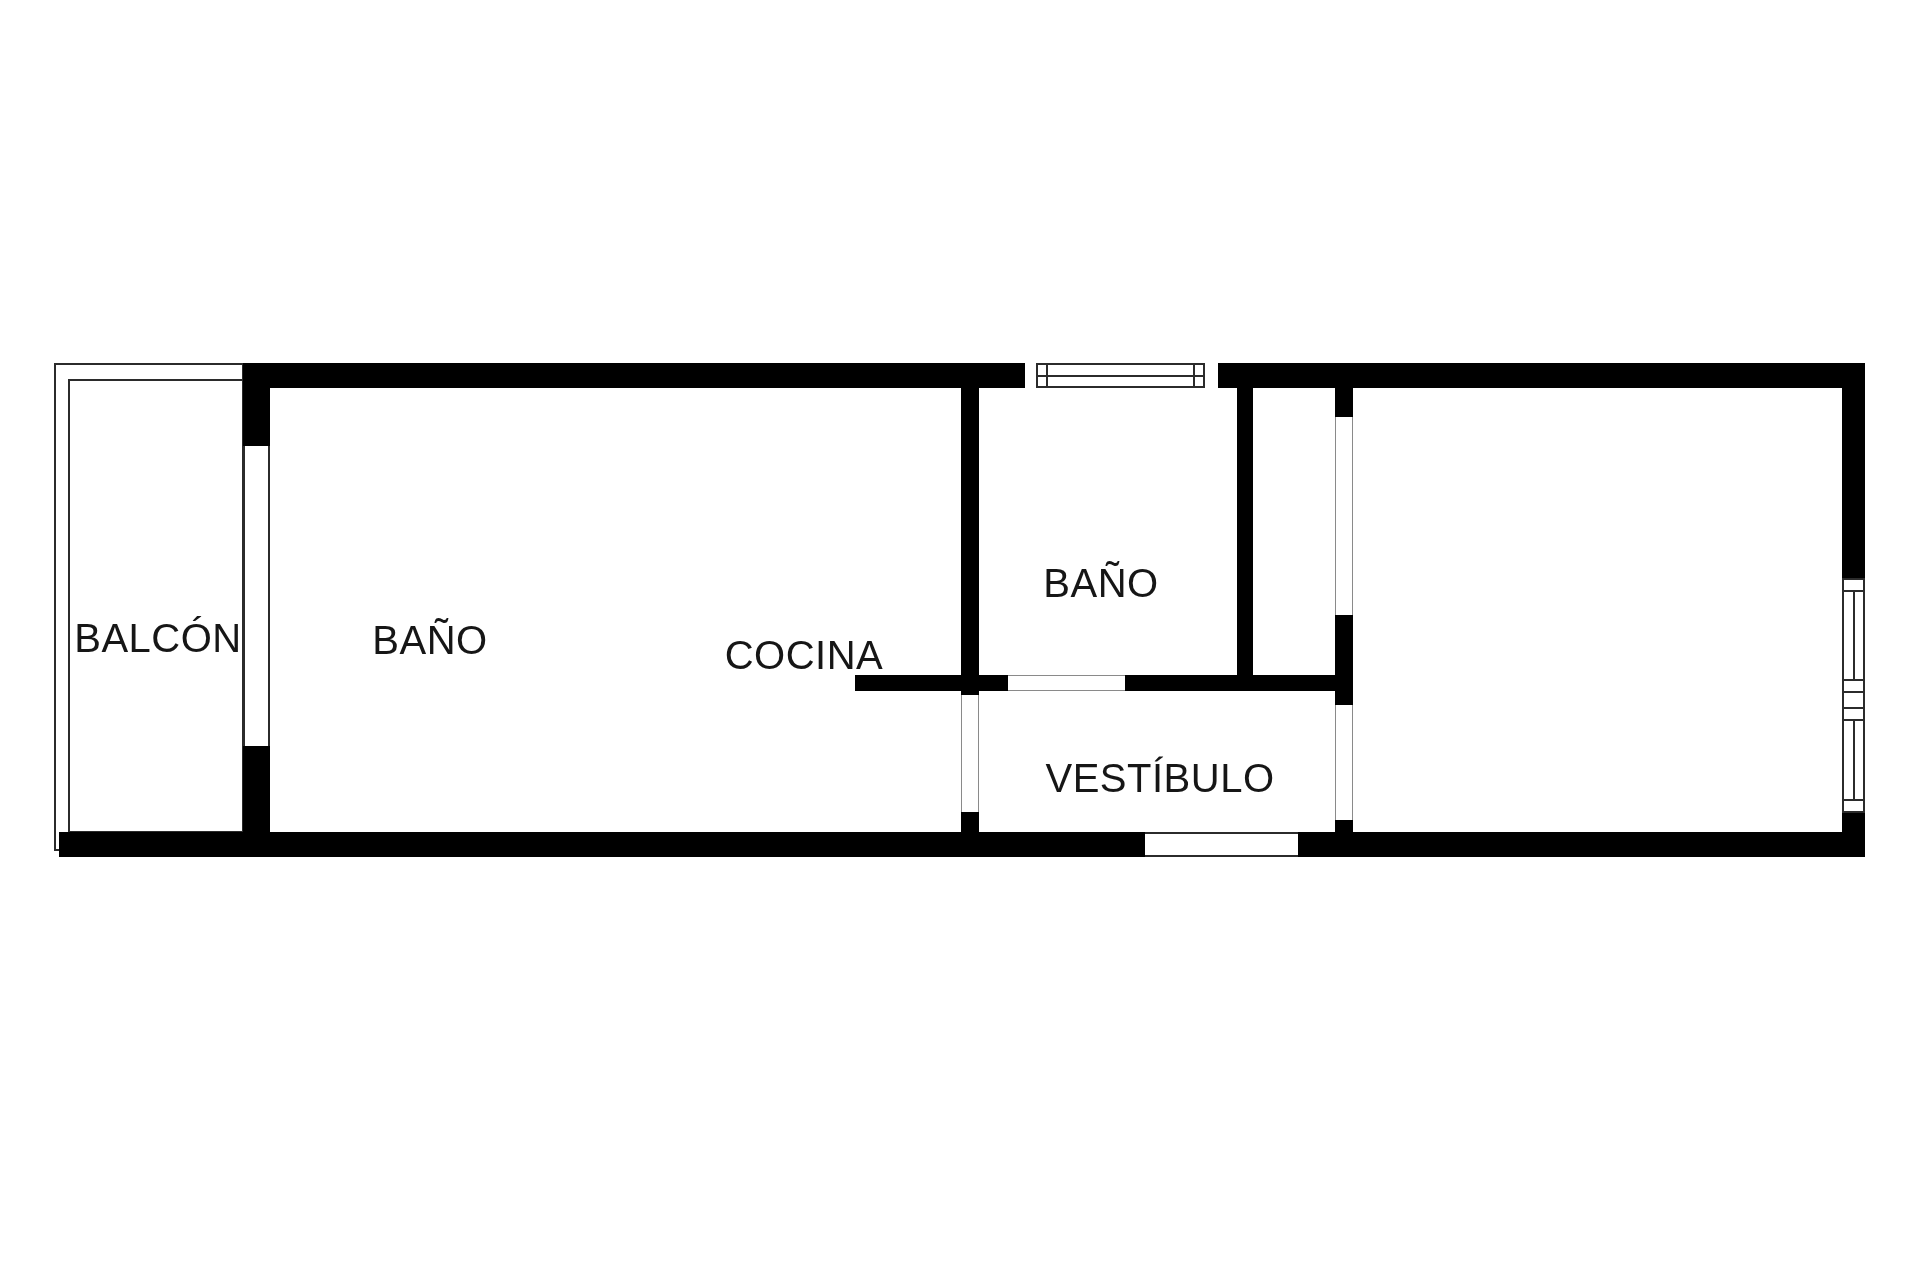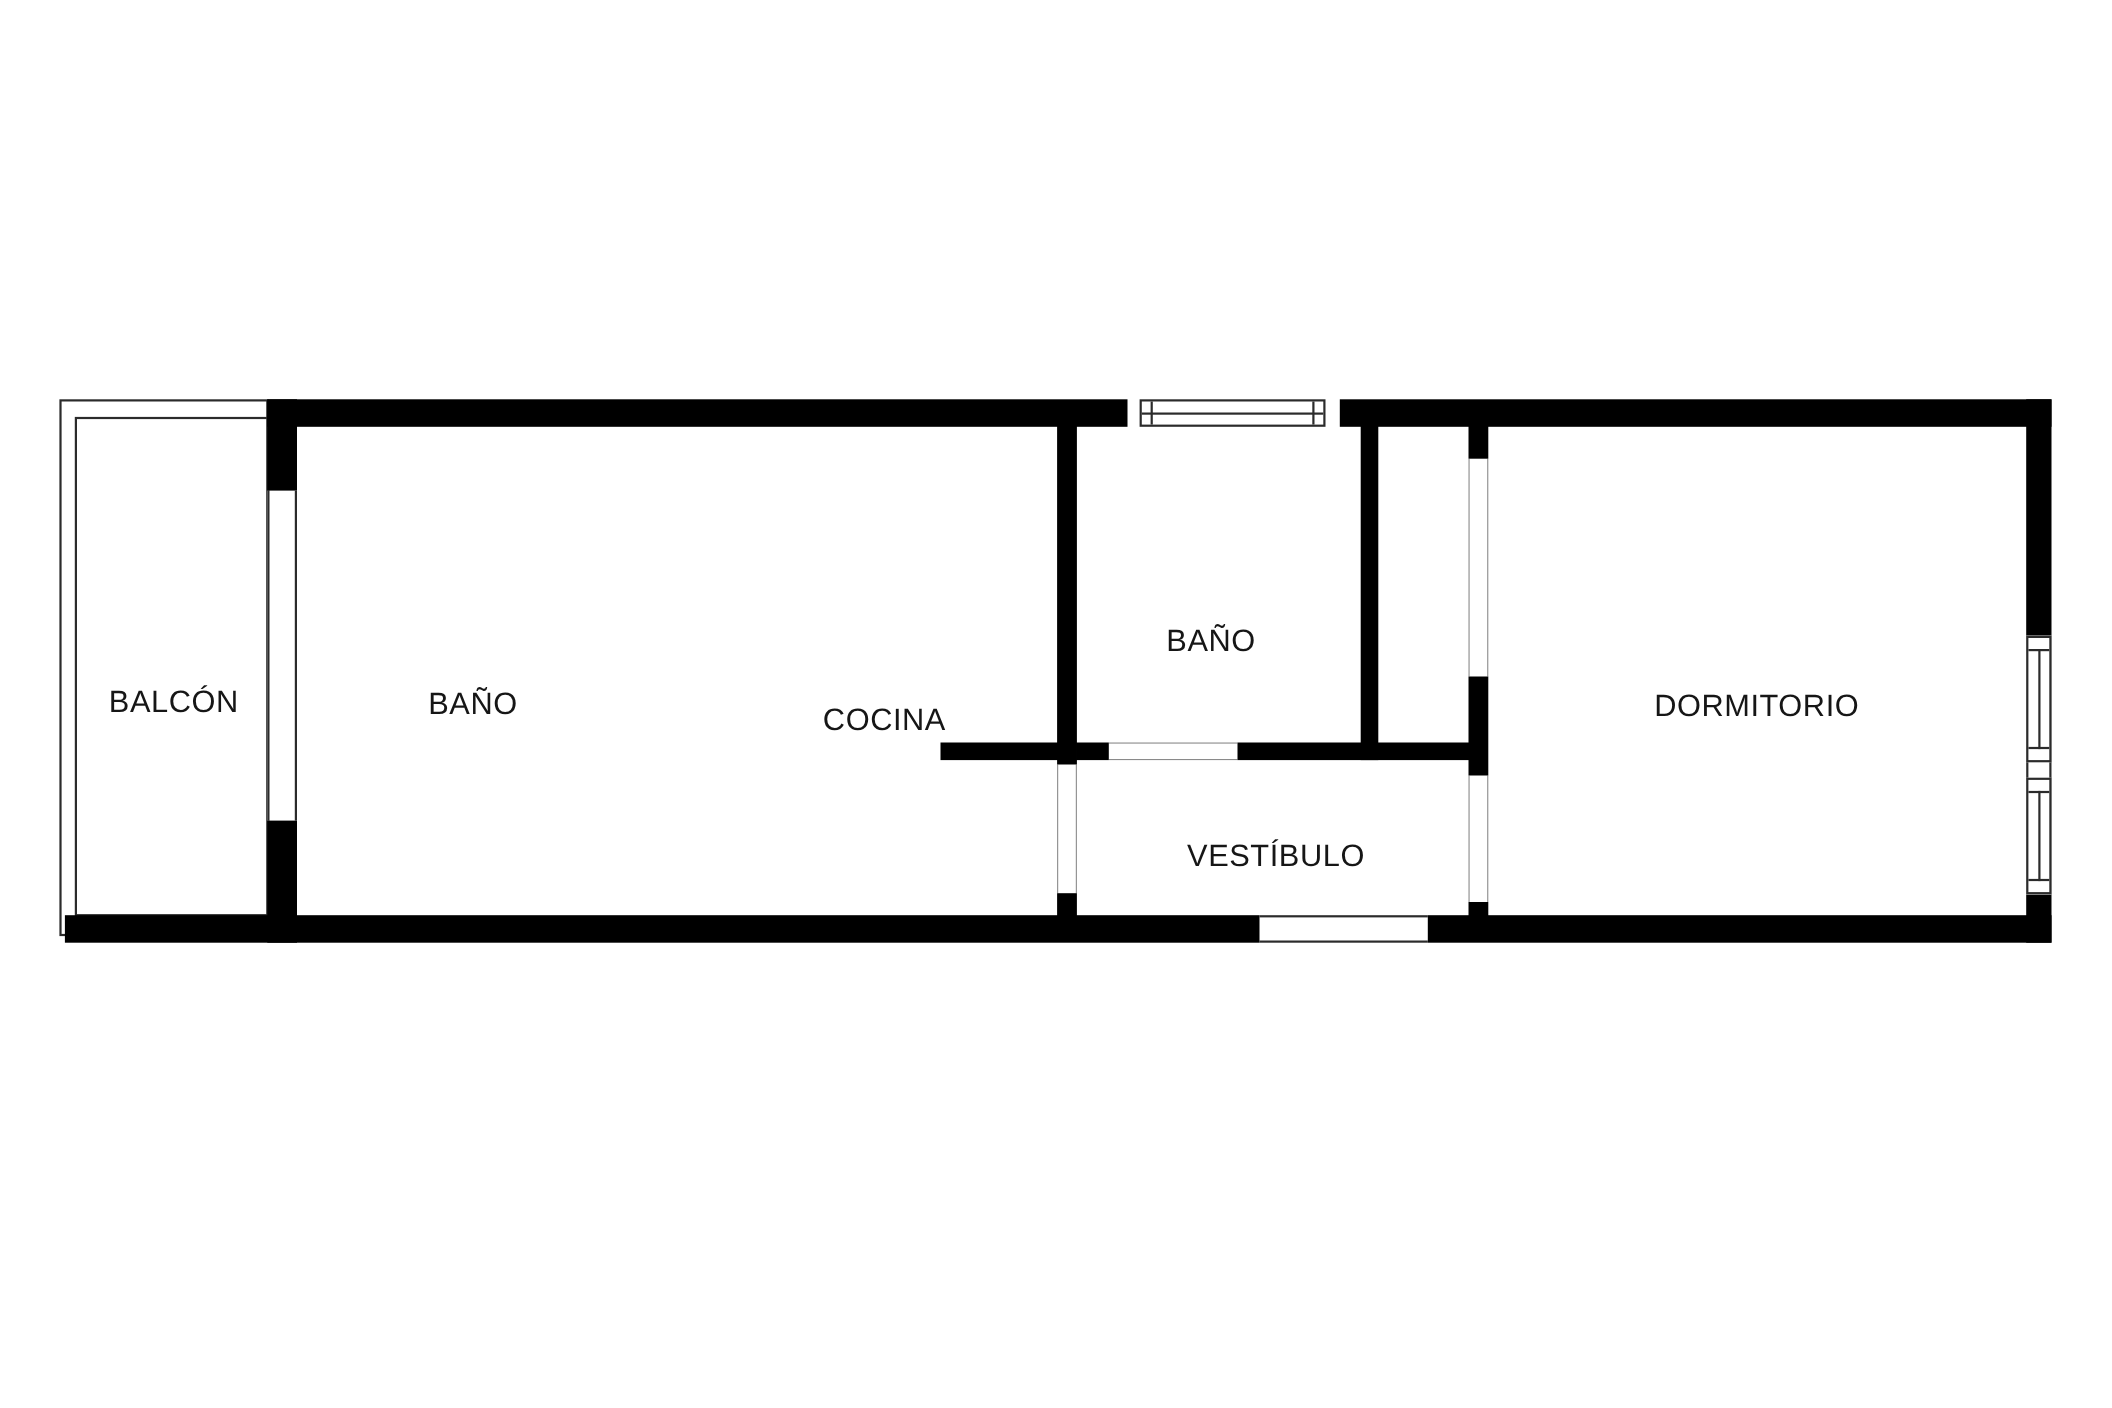--- a/index.html
+++ b/index.html
@@ -23,21 +23,21 @@
   .opening.vjambs{border-left:2px solid var(--thin);border-right:2px solid var(--thin);}
   .opening.vjambs-faint{border-left:1px solid var(--faint);border-right:1px solid var(--faint);}
   .opening.hjambs{border-top:2px solid var(--thin);border-bottom:2px solid var(--thin);}
   .opening.hjambs-faint{border-top:1px solid var(--faint);border-bottom:1px solid var(--faint);}
   .window{position:absolute;background:var(--background);border:2px solid var(--thin);box-sizing:border-box;}
   .win-hline{position:absolute;background:var(--thin);height:2px;}
   .win-vline{position:absolute;background:var(--thin);width:2px;}
   .room-label{
     position:absolute;
     transform:translate(-50%,-50%);
-    font-size:28px;
+    font-size:40px;
     letter-spacing:0.5px;
     color:var(--text);
     white-space:nowrap;
     line-height:1;
   }
 </style>
 </head>
 <body>
 
 <div class="plan">
@@ -89,15 +89,14 @@
     <div class="win-vline" style="left:9px;top:10px;height:82px;"></div>
     <div class="win-hline" style="left:0;top:10px;width:100%;"></div>
     <div class="win-hline" style="left:0;bottom:10px;width:100%;"></div>
   </div>
 
   <div class="room-label" style="left:158px;top:638px;">BALCÓN</div>
   <div class="room-label" style="left:430px;top:640px;">BAÑO</div>
   <div class="room-label" style="left:804px;top:655px;">COCINA</div>
   <div class="room-label" style="left:1101px;top:583px;">BAÑO</div>
   <div class="room-label" style="left:1160px;top:778px;">VESTÍBULO</div>
-  <div class="room-label" style="left:1597px;top:642px;">DORMITORIO</div>
 
 </div>
 
 </body></html>

